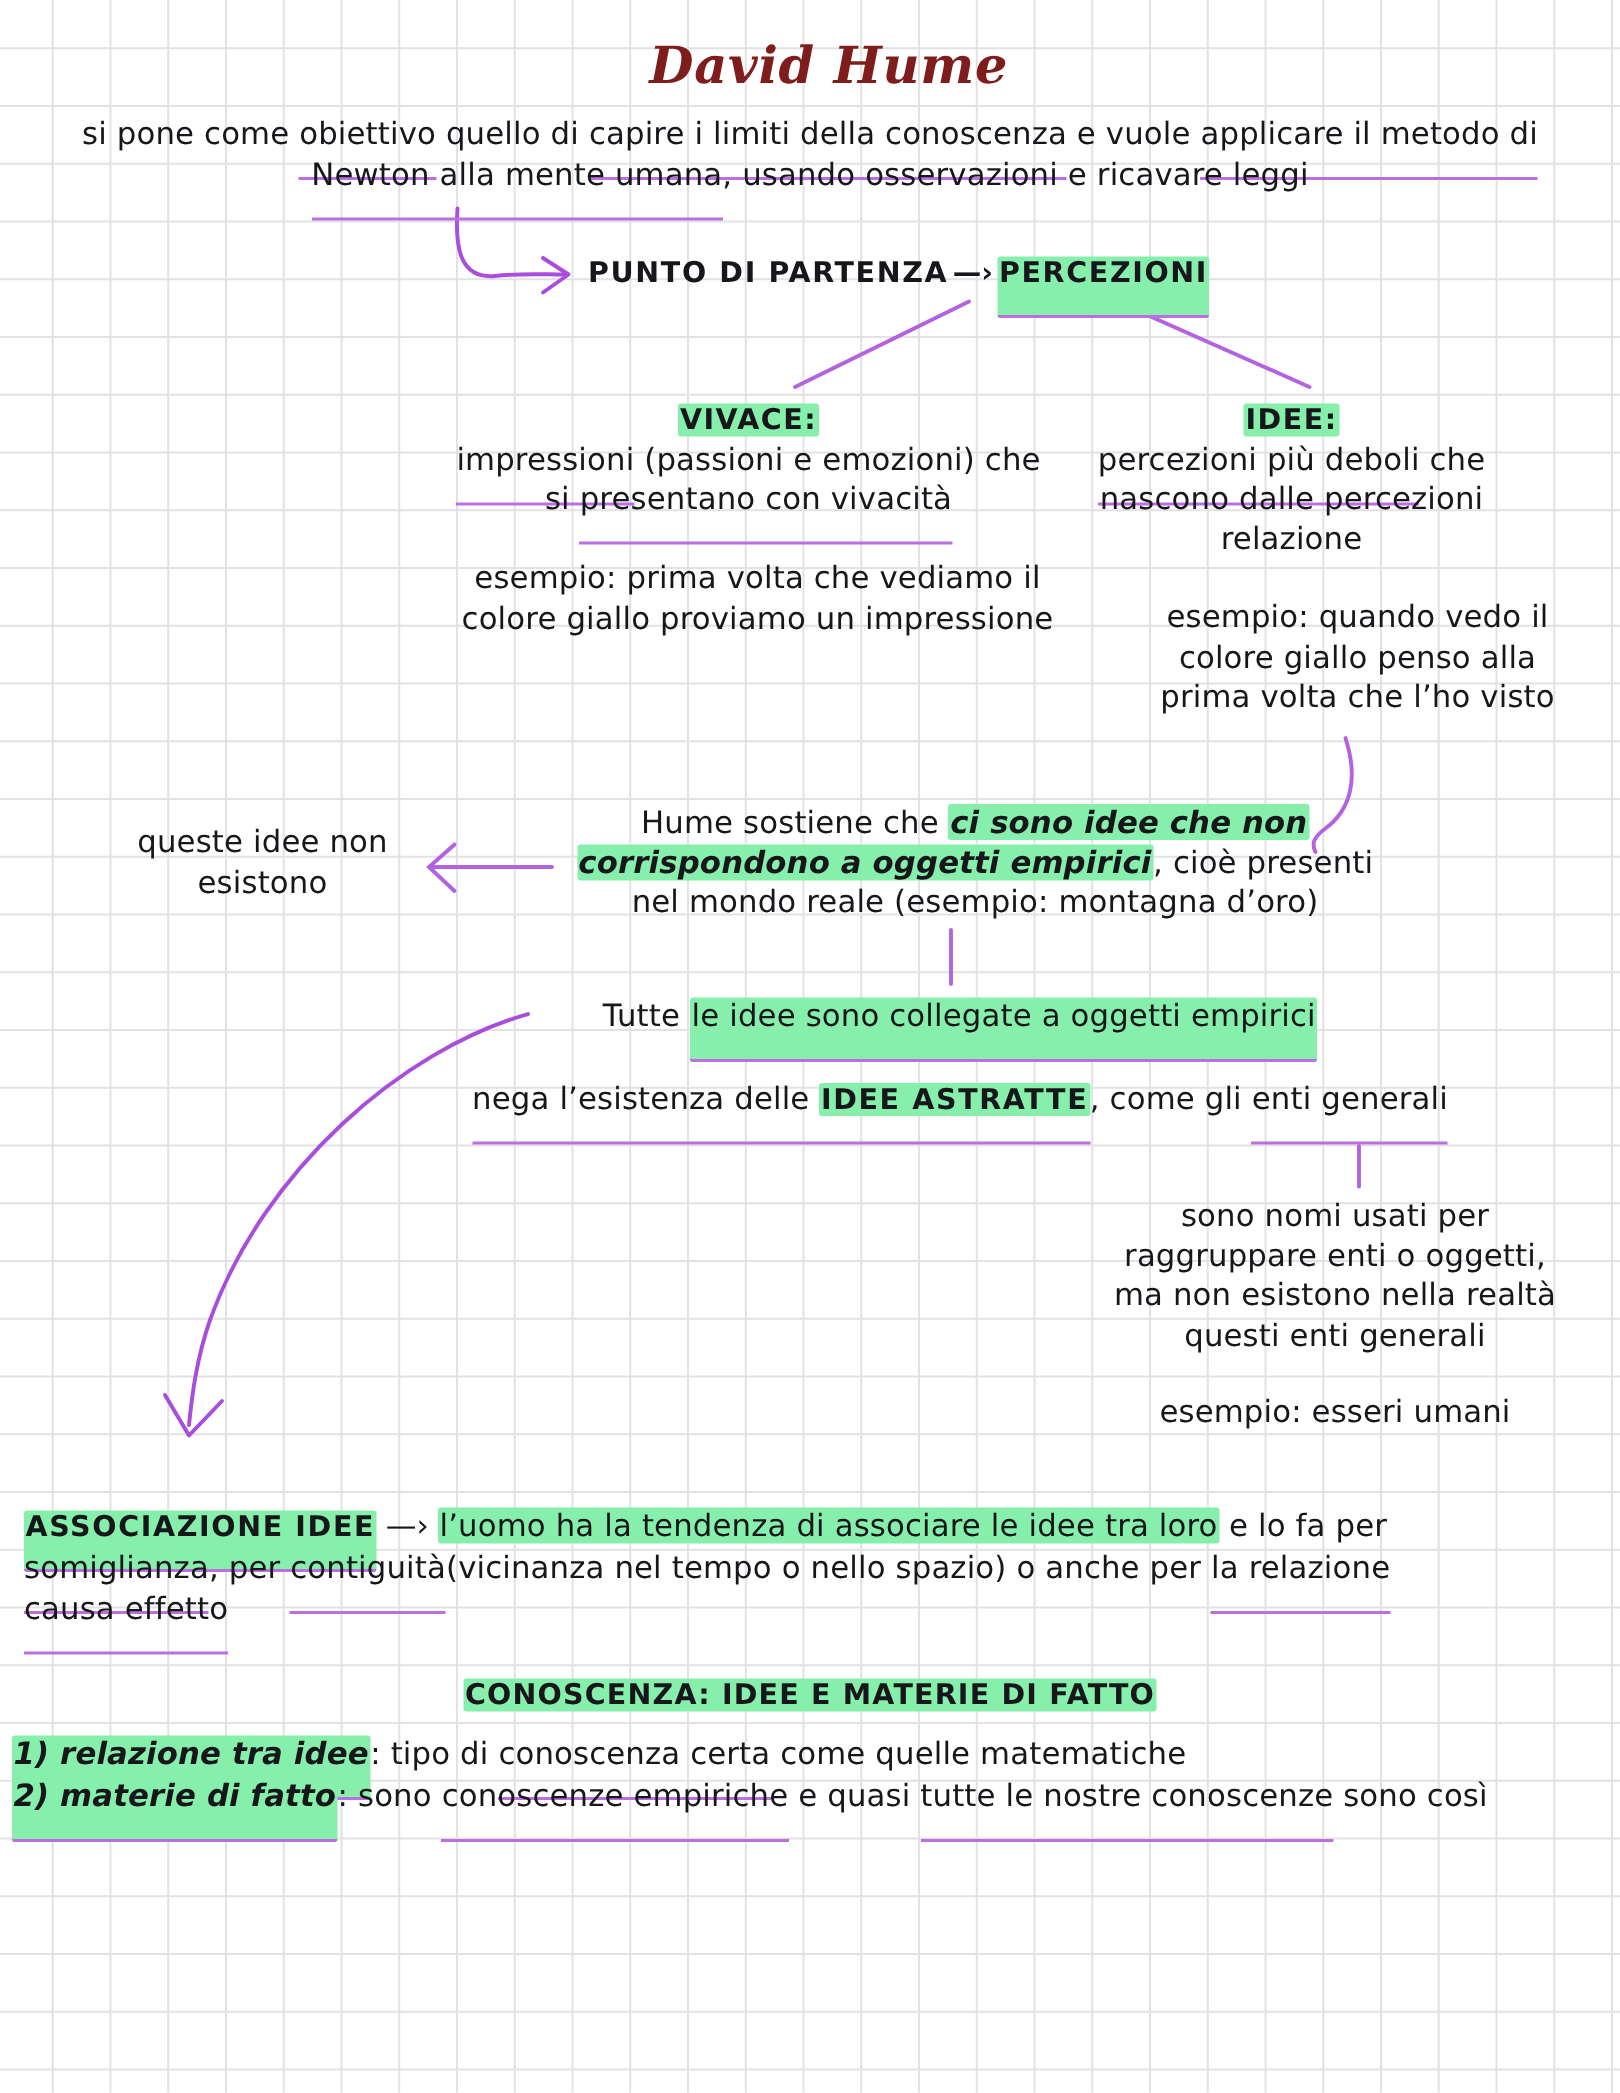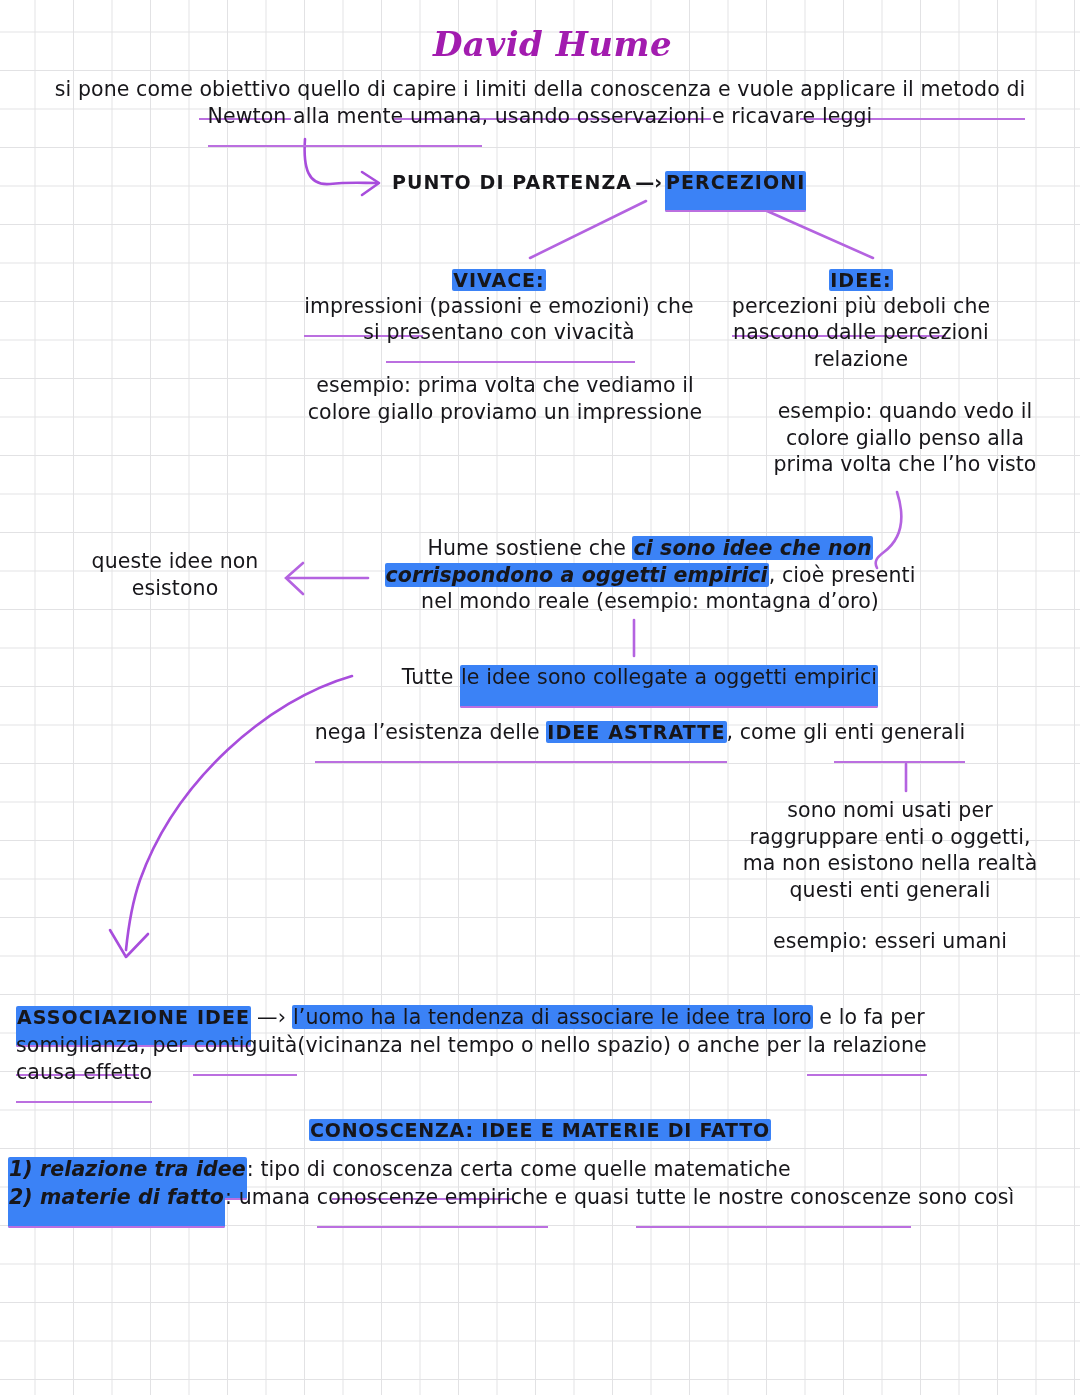--- a/index.html
+++ b/index.html
@@ -52,32 +52,32 @@
     position: absolute;
     left: 0;
     right: 0;
     top: 24px;
     text-align: center;
     font-family: "DejaVu Serif", serif;
     font-style: italic;
     font-weight: 700;
     font-size: 34px;
     letter-spacing: 0.5px;
-    color: #a21caf;
+    color: #7f1d1d;
     margin-left: 25px;
   }
 
   .f-intro   { font-size: 20.5px; }
   .f-head    { font-size: 19px; font-weight: 700; letter-spacing: 1.1px; }
   .f-body    { font-size: 20.5px; }
   .f-bold    { font-weight: 700; font-style: italic; }
 
   
   .hl {
-    background-color: #3b82f6;
+    background-color: #86efac;
     box-decoration-break: clone;
     -webkit-box-decoration-break: clone;
     padding: 0 1px;
     border-radius: 2px;
   }
   .un {
     border-bottom: 2.2px solid #bb6fe0;
     padding-bottom: 17px;
   }
 </style>
@@ -188,16 +188,16 @@
     <span class="un">somiglianza</span><span>, per </span><span class="un">contiguità</span><span>(vicinanza nel tempo o nello spazio) o anche per </span><span class="un">la relazione</span><br>
     <span class="un">causa effetto</span>
   </div>
 
   <div class="tb ctr f-head" style="left:40px; top:1118px; width:1000px; letter-spacing:0.8px;">
     <span class="hl">CONOSCENZA: IDEE E MATERIE DI FATTO</span>
   </div>
 
   <div class="tb lft f-body" style="left:8px; top:1155px; width:1070px; line-height:1.38;">
     <div><span class="hl un f-bold">1) relazione tra idee</span><span>: tipo di </span><span class="un">conoscenza certa</span><span> come quelle matematiche</span></div>
-    <div><span class="hl un f-bold">2) materie di fatto</span><span>: umana </span><span class="un">conoscenze empiriche</span><span> e quasi </span><span class="un">tutte le nostre conoscenze</span><span> sono così</span></div>
+    <div><span class="hl un f-bold">2) materie di fatto</span><span>: sono </span><span class="un">conoscenze empiriche</span><span> e quasi </span><span class="un">tutte le nostre conoscenze</span><span> sono così</span></div>
   </div>
 
 </div>
 
 </body></html>

